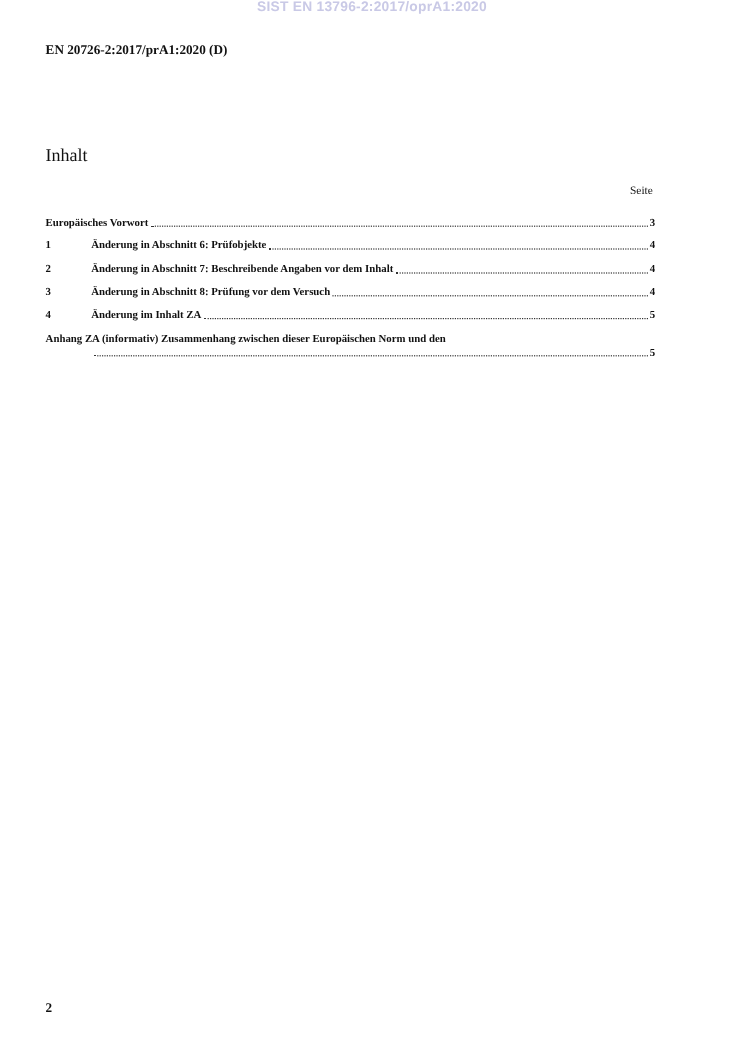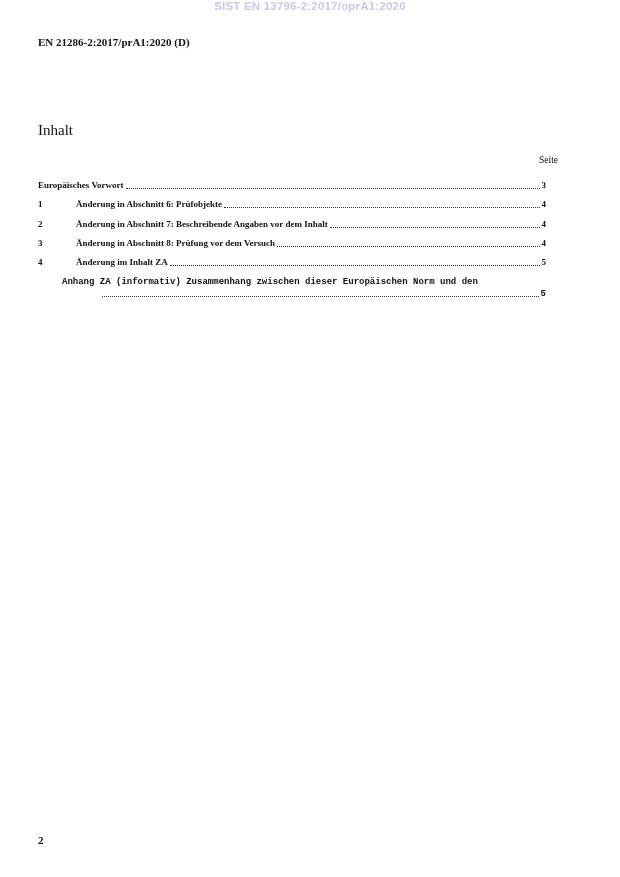--- a/index.html
+++ b/index.html
@@ -15,49 +15,49 @@
   }
   .doc-id {
     position: absolute; top: 36px; left: 38px;
     font-family: "Liberation Serif", serif; font-weight: bold; font-size: 11px;
   }
   .toc-title {
     position: absolute; top: 122px; left: 38px;
     font-family: "Liberation Serif", serif; font-weight: normal; font-size: 15px;
   }
   .seite {
-    position: absolute; top: 155px; right: 62px;
+    position: absolute; top: 155px; right: 76px;
     font-family: "Liberation Serif", serif; font-size: 9.5px;
   }
   .toc { position: absolute; top: 180px; left: 38px; width: 508px; }
   .toc-row {
     display: flex; align-items: baseline;
     font-family: "Liberation Serif", serif; font-weight: bold; font-size: 9px;
     height: 12px; margin-bottom: 7.3px; white-space: nowrap;
   }
   .toc-num { width: 38px; flex: none; }
   .toc-label { flex: none; }
   .toc-dots {
     flex: 1 1 auto; overflow: hidden; margin: 0 2px;
     border-bottom: 1px dotted #333; height: 8px; align-self: flex-start;
   }
   .toc-page { flex: none; }
-  .toc-multi { font-family: Liberation Mono, monospace; font-weight: bold; font-size: 9px; line-height: 12px; margin-left: 24px; }
+  .toc-multi { font-family: Liberation Serif, serif; font-weight: bold; font-size: 9px; line-height: 12px; }
   .toc-multi .line2 { display: flex; align-items: baseline; padding-left: 38px; white-space: nowrap; }
   .page-number {
     position: absolute; top: 834px; left: 38px;
     font-family: "Liberation Serif", serif; font-weight: bold; font-size: 11px;
   }
 </style>
 </head>
 <body>
 
 <div class="watermark">SIST EN 13796-2:2017/oprA1:2020</div>
 
-<div class="doc-id">EN 21286-2:2017/prA1:2020 (D)</div>
+<div class="doc-id">EN 20726-2:2017/prA1:2020 (D)</div>
 
 <div class="toc-title">Inhalt</div>
 
 <div class="seite">Seite</div>
 
 <div class="toc">
   <div class="toc-row">
     <span class="toc-label">Europäisches Vorwort</span>
     <span class="toc-dots"></span>
     <span class="toc-page">3</span>

